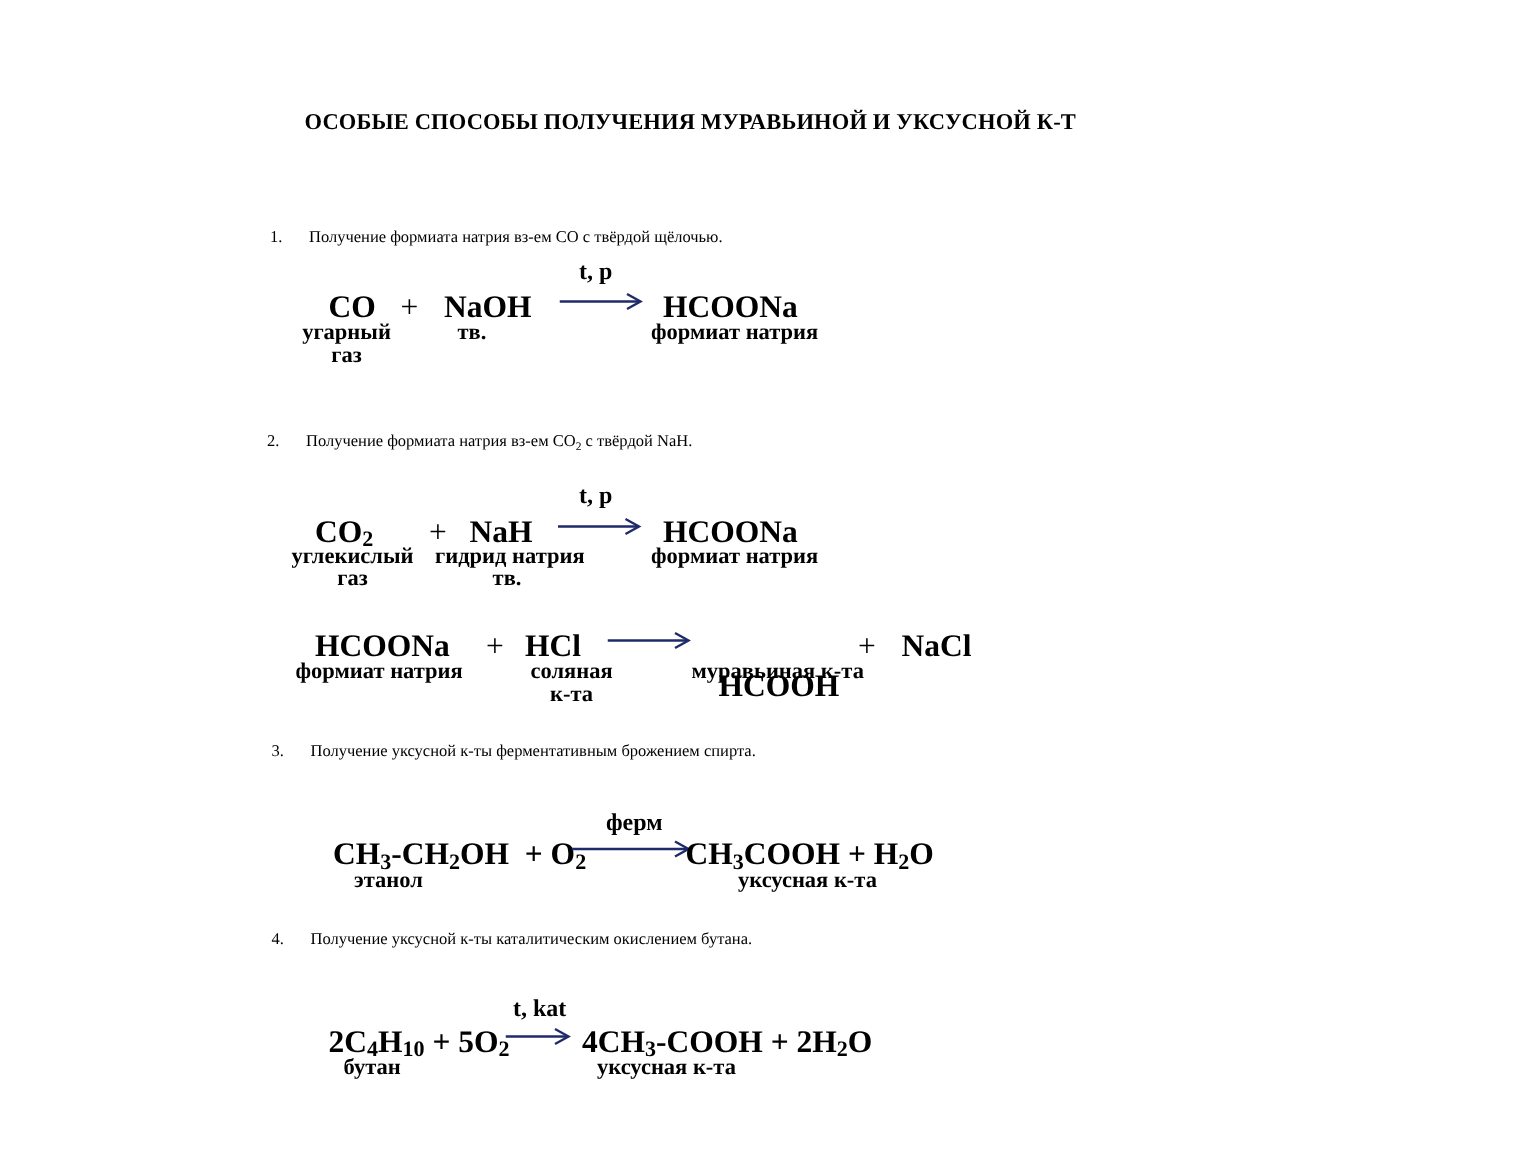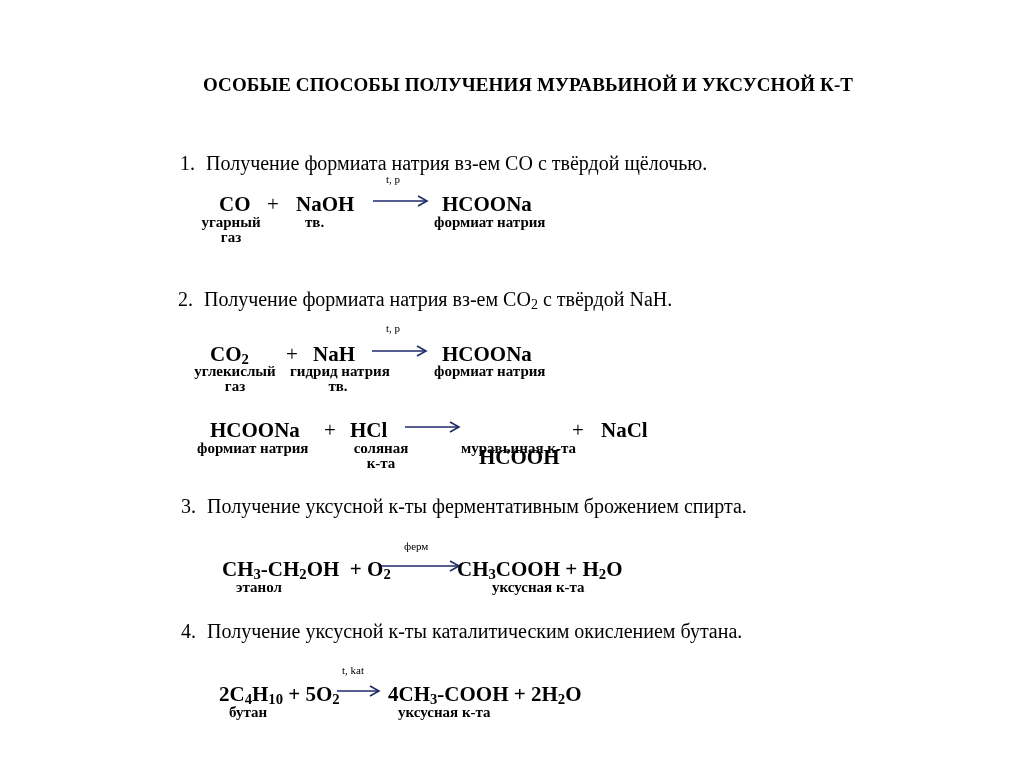--- a/index.html
+++ b/index.html
@@ -1,24 +1,24 @@
 <!DOCTYPE html>
 <html><head>
 <meta charset="utf-8">
 <style>
   html, body { margin: 0; padding: 0; background: #ffffff; }
   body { width: 1024px; height: 767px; position: relative; overflow: hidden;
          font-family: "Liberation Serif", serif; color: #000; }
   .abs { position: absolute; white-space: nowrap; }
-  .title { left: 203px; top: 74px; font-size: 19px; font-weight: bold; letter-spacing: 0.1px; }
-  .heading { font-size: 20px; }
+  .title { left: 203px; top: 74px; font-size: 15px; font-weight: bold; letter-spacing: 0.1px; }
+  .heading { font-size: 11px; }
   .num { display: inline-block; width: 26px; }
   .f { font-size: 21px; font-weight: bold; }
   .lbl { font-size: 15px; font-weight: bold; text-align: center; line-height: 15px; }
-  .cond { font-size: 11px; font-weight: normal; }
+  .cond { font-size: 16px; font-weight: bold; }
   .arrow { position: absolute; height: 12px; }
   .arrow svg { display: block; }
   sub { font-size: 70%; vertical-align: -3px; line-height: 0; }
 </style>
 </head>
 <body>
 
 <div class="abs title">ОСОБЫЕ СПОСОБЫ ПОЛУЧЕНИЯ МУРАВЬИНОЙ И УКСУСНОЙ К-Т</div>
 
 <div class="abs heading" style="left:180px; top:152px;">

